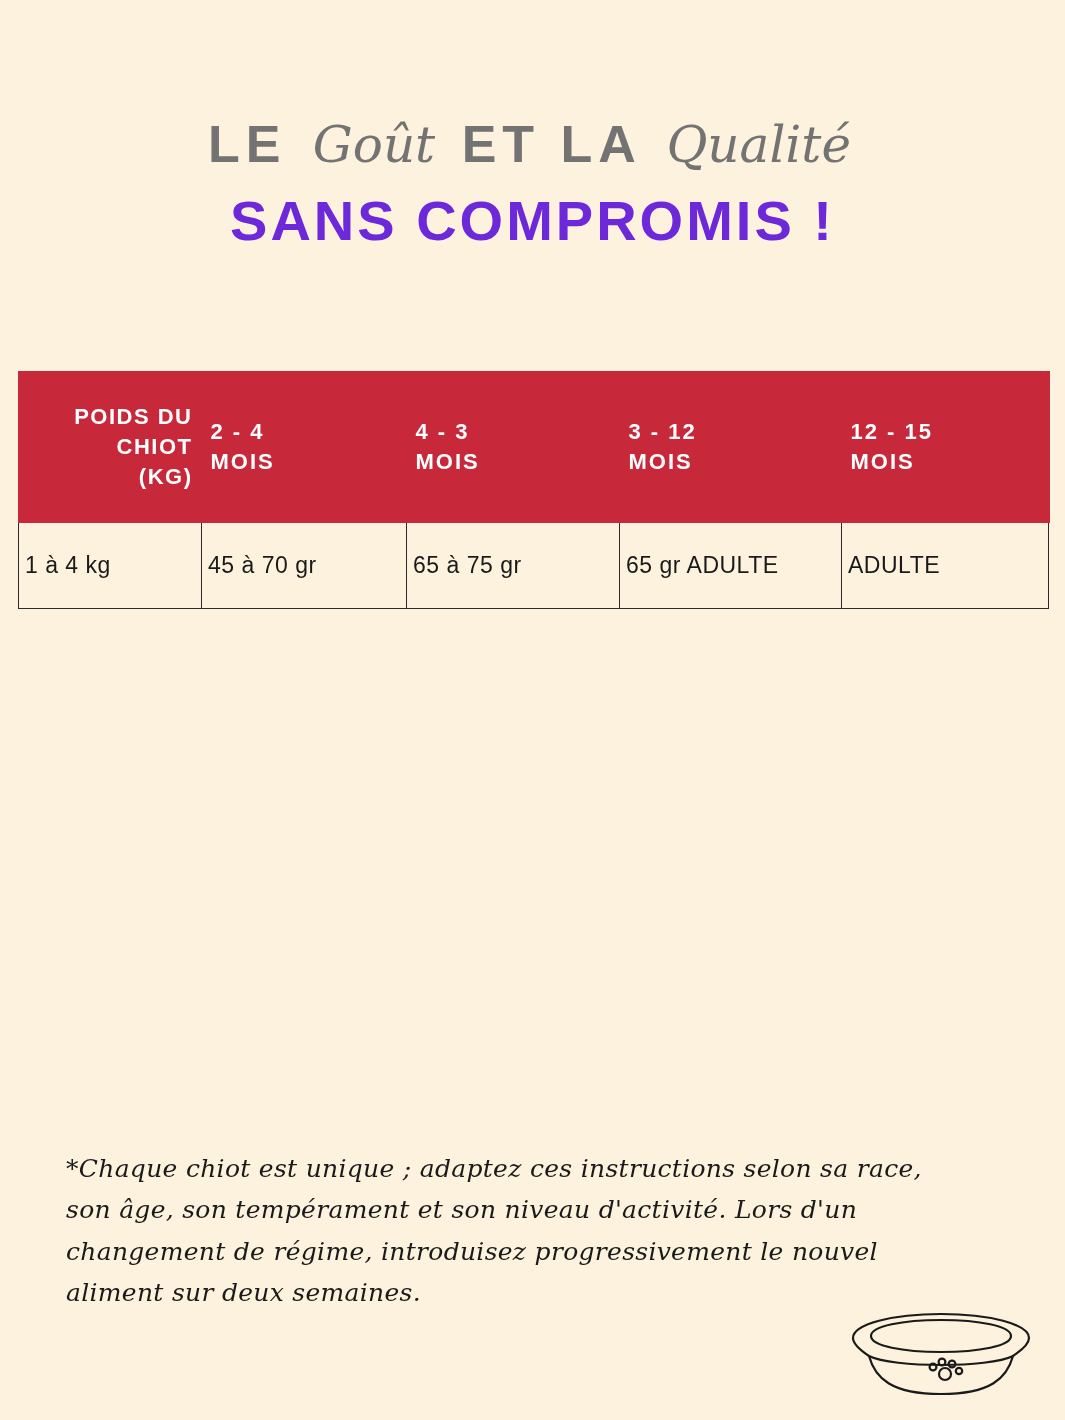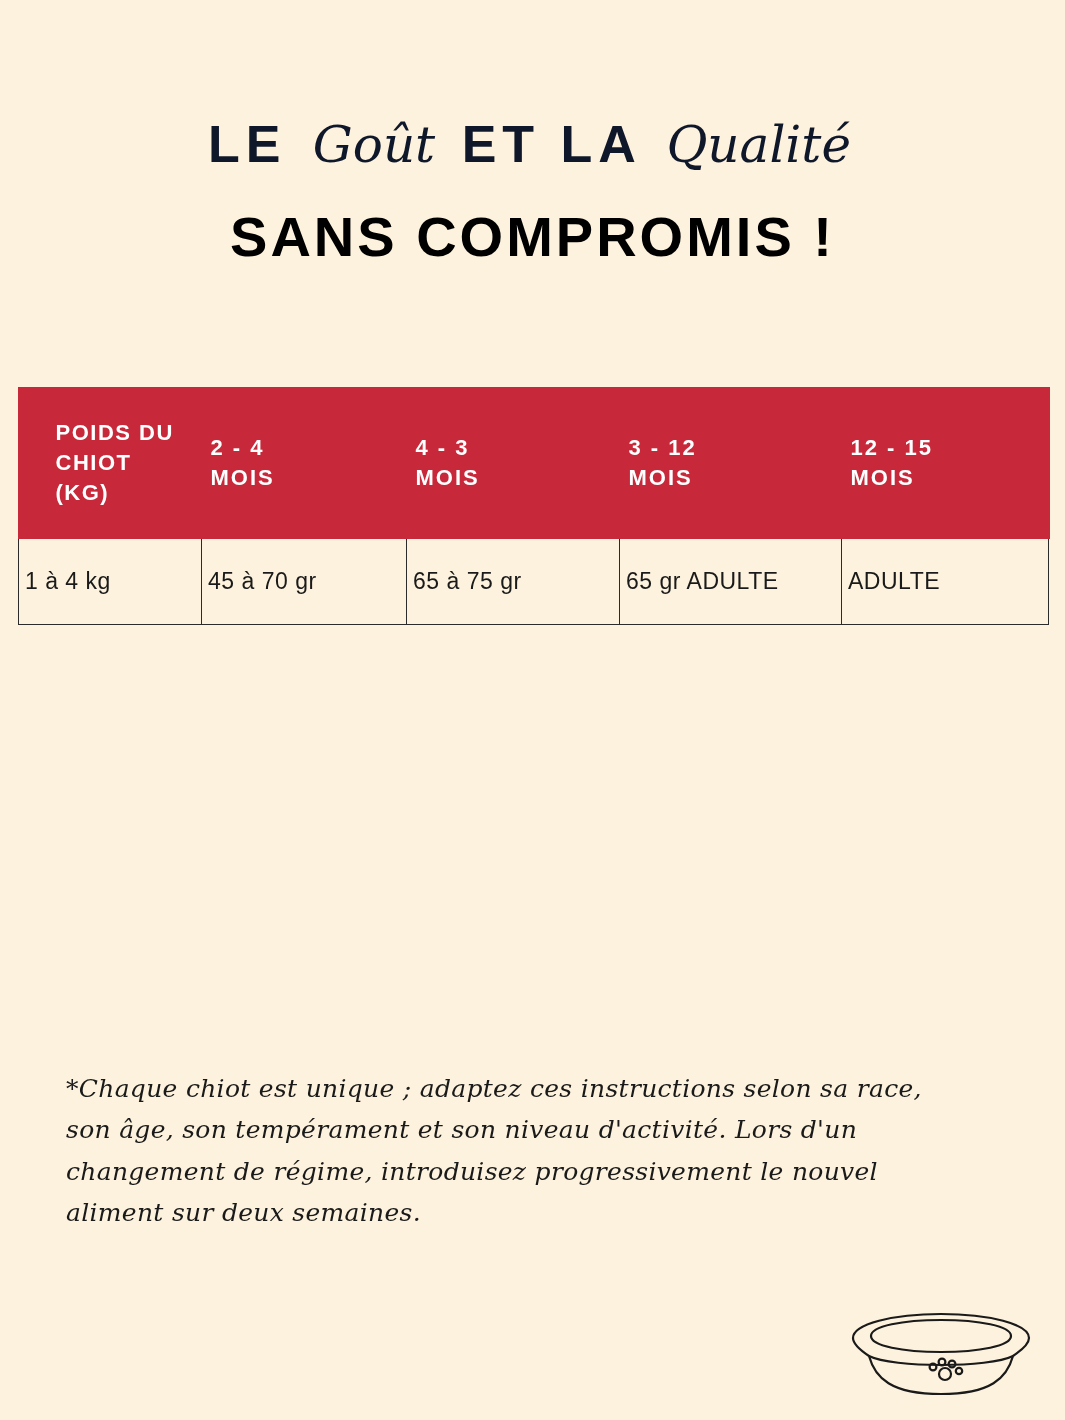--- a/index.html
+++ b/index.html
@@ -22,38 +22,38 @@
 
   
   .title-block {
     padding-top: 118px;
     text-align: center;
   }
   .title-line1 {
     font-size: 52px;
     font-weight: 700;
     letter-spacing: 6px;
-    color: #0f172a;
+    color: #737373;
     line-height: 1.0;
     white-space: nowrap;
   }
   .script {
     font-family: "DejaVu Serif", serif;
     font-style: italic;
     font-weight: 400;
     letter-spacing: 0px;
     font-size: 50px;
     padding: 0 6px;
   }
   .title-line2 {
-    margin-top: 38px;
+    margin-top: 22px;
     font-size: 56px;
     font-weight: 700;
     letter-spacing: 3px;
-    color: #000000;
+    color: #6d28d9;
     line-height: 1.05;
   }
 
   
   .table-wrap {
     margin: 0 auto;
     margin-top: 120px;
     width: 1030px;
   }
   table.feed {
@@ -69,22 +69,22 @@
     letter-spacing: 2px;
     line-height: 1.35;
     padding: 26px 8px;
     vertical-align: middle;
     text-align: left;
     border: 2px solid #c7293a;
     height: 150px;
     box-sizing: border-box;
   }
   table.feed th.first {
-    text-align: left;
-    padding-left: 36px;
+    text-align: right;
+    padding-left: 24px;
     letter-spacing: 1.5px;
     margin-top: 28px;
   }
   table.feed td {
     border: 1px solid #2b2b2b;
     text-align: left;
     font-size: 23px;
     color: #1a1a1a;
     height: 85px;
     padding: 0 6px;
@@ -93,21 +93,21 @@
   col.c1 { width: 183px; }
   col.c2 { width: 205px; }
   col.c3 { width: 213px; }
   col.c4 { width: 222px; }
   col.c5 { width: 207px; }
 
   
   .note {
     position: absolute;
     left: 66px;
-    top: 1068px;
+    top: 1148px;
     width: 900px;
     font-family: "DejaVu Serif", serif;
     font-style: italic;
     font-size: 25px;
     line-height: 1.65;
     color: #1a1a1a;
     letter-spacing: 0.3px;
   }
 
   

